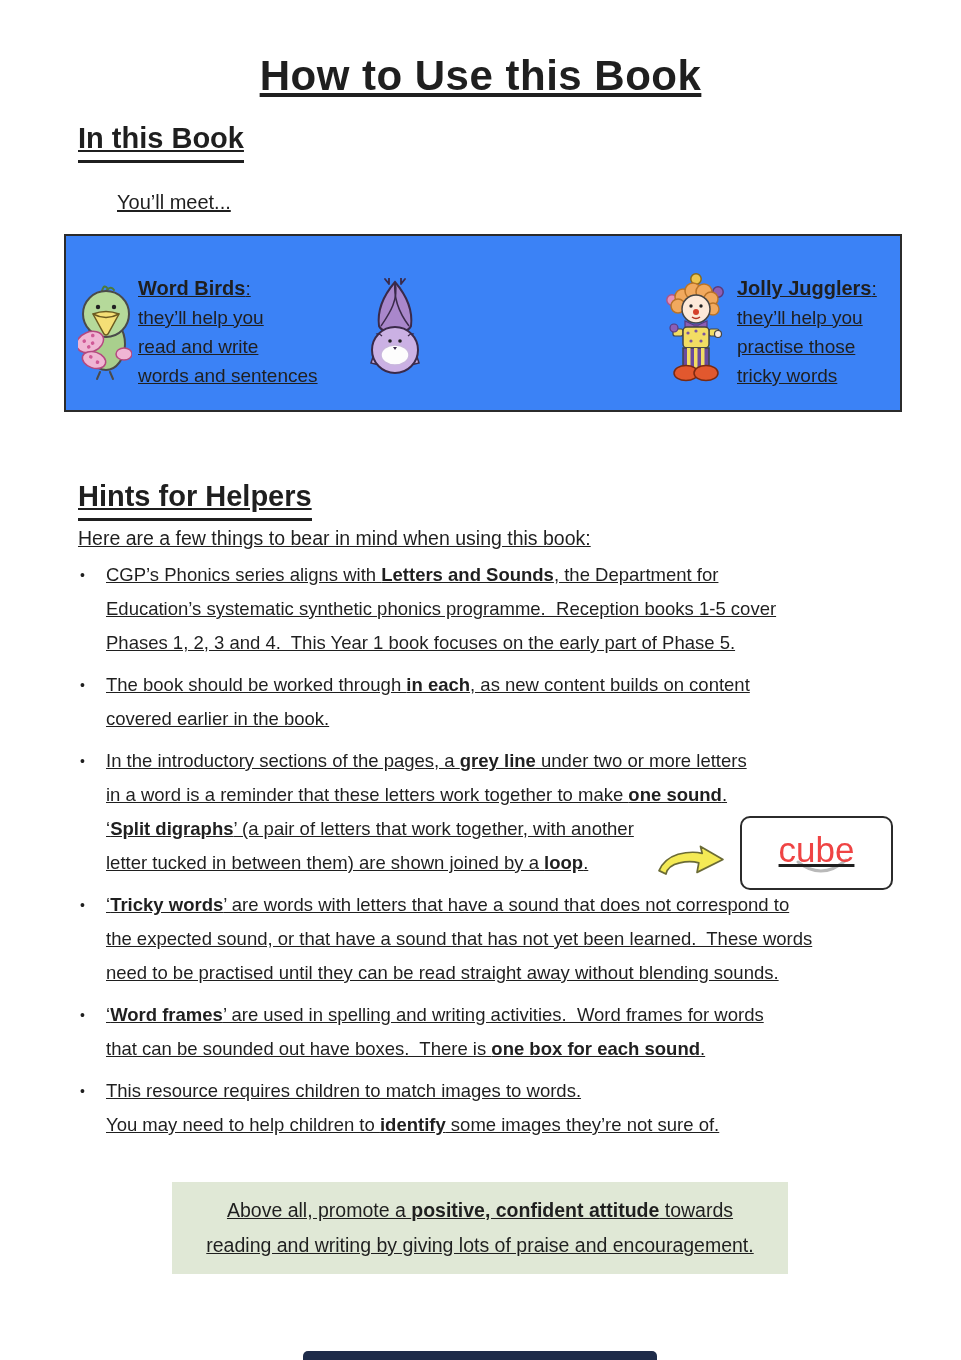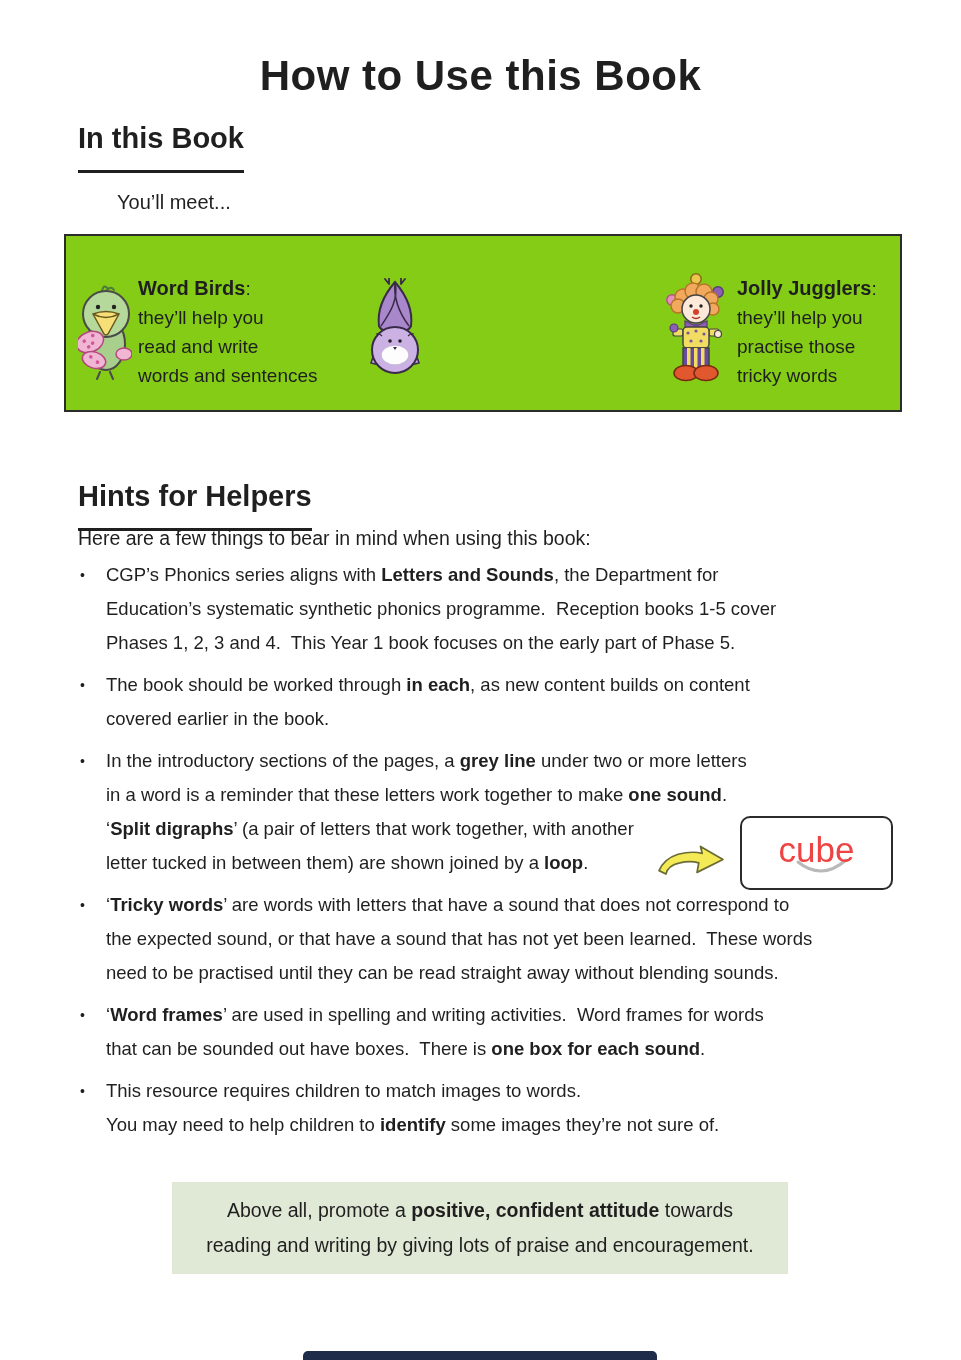--- a/index.html
+++ b/index.html
@@ -1,39 +1,39 @@
 <!DOCTYPE html>
 <html><head>
 <meta charset="utf-8">
 <style>
   html,body{margin:0;padding:0;}
   body{
     width:961px;height:1360px;position:relative;overflow:hidden;
     background:#ffffff;color:#1f1f1f;
     font-family:"Liberation Sans", sans-serif;
   }
-  .abs{position:absolute;}
+  .abs{position:absolute;text-decoration:underline;}
   .b{font-weight:bold;}
 
   .page-title{
     top:52px;left:0;width:961px;text-align:center;
     font-size:42px;font-weight:bold;letter-spacing:0.5px;
     font-family:"Liberation Sans", sans-serif;
   }
   .section-heading{
     left:78px;font-size:29px;font-weight:bold;
-    border-bottom:3px solid #1f1f1f;padding-bottom:15px;display:inline-block;
+    border-bottom:3px solid #1f1f1f;padding-bottom:5px;display:inline-block;
   }
   #heading-in-this-book{top:122px;}
   #heading-hints{top:480px;}
   .youll-meet{top:191px;left:77px;font-size:20px;margin-left:40px;}
 
   .char-box{
     top:234px;left:64px;width:834px;height:174px;
-    border:2px solid #2b2b2b;background:#84cc16;
+    border:2px solid #2b2b2b;background:#3b82f6;
   }
   .char-icon{display:block;}
   .char-text{font-size:19px;line-height:29px;}
   .char-name{font-size:20px;font-weight:bold;}
   .char-lines{white-space:pre;}
 
   .hints-intro{top:527px;left:78px;font-size:19.5px;}
 
   .bullet-list{top:558px;left:78px;width:840px;list-style:none;margin:0;padding:0;}
   .bullet-item{position:relative;padding-left:28px;margin:0 0 8px 0;

